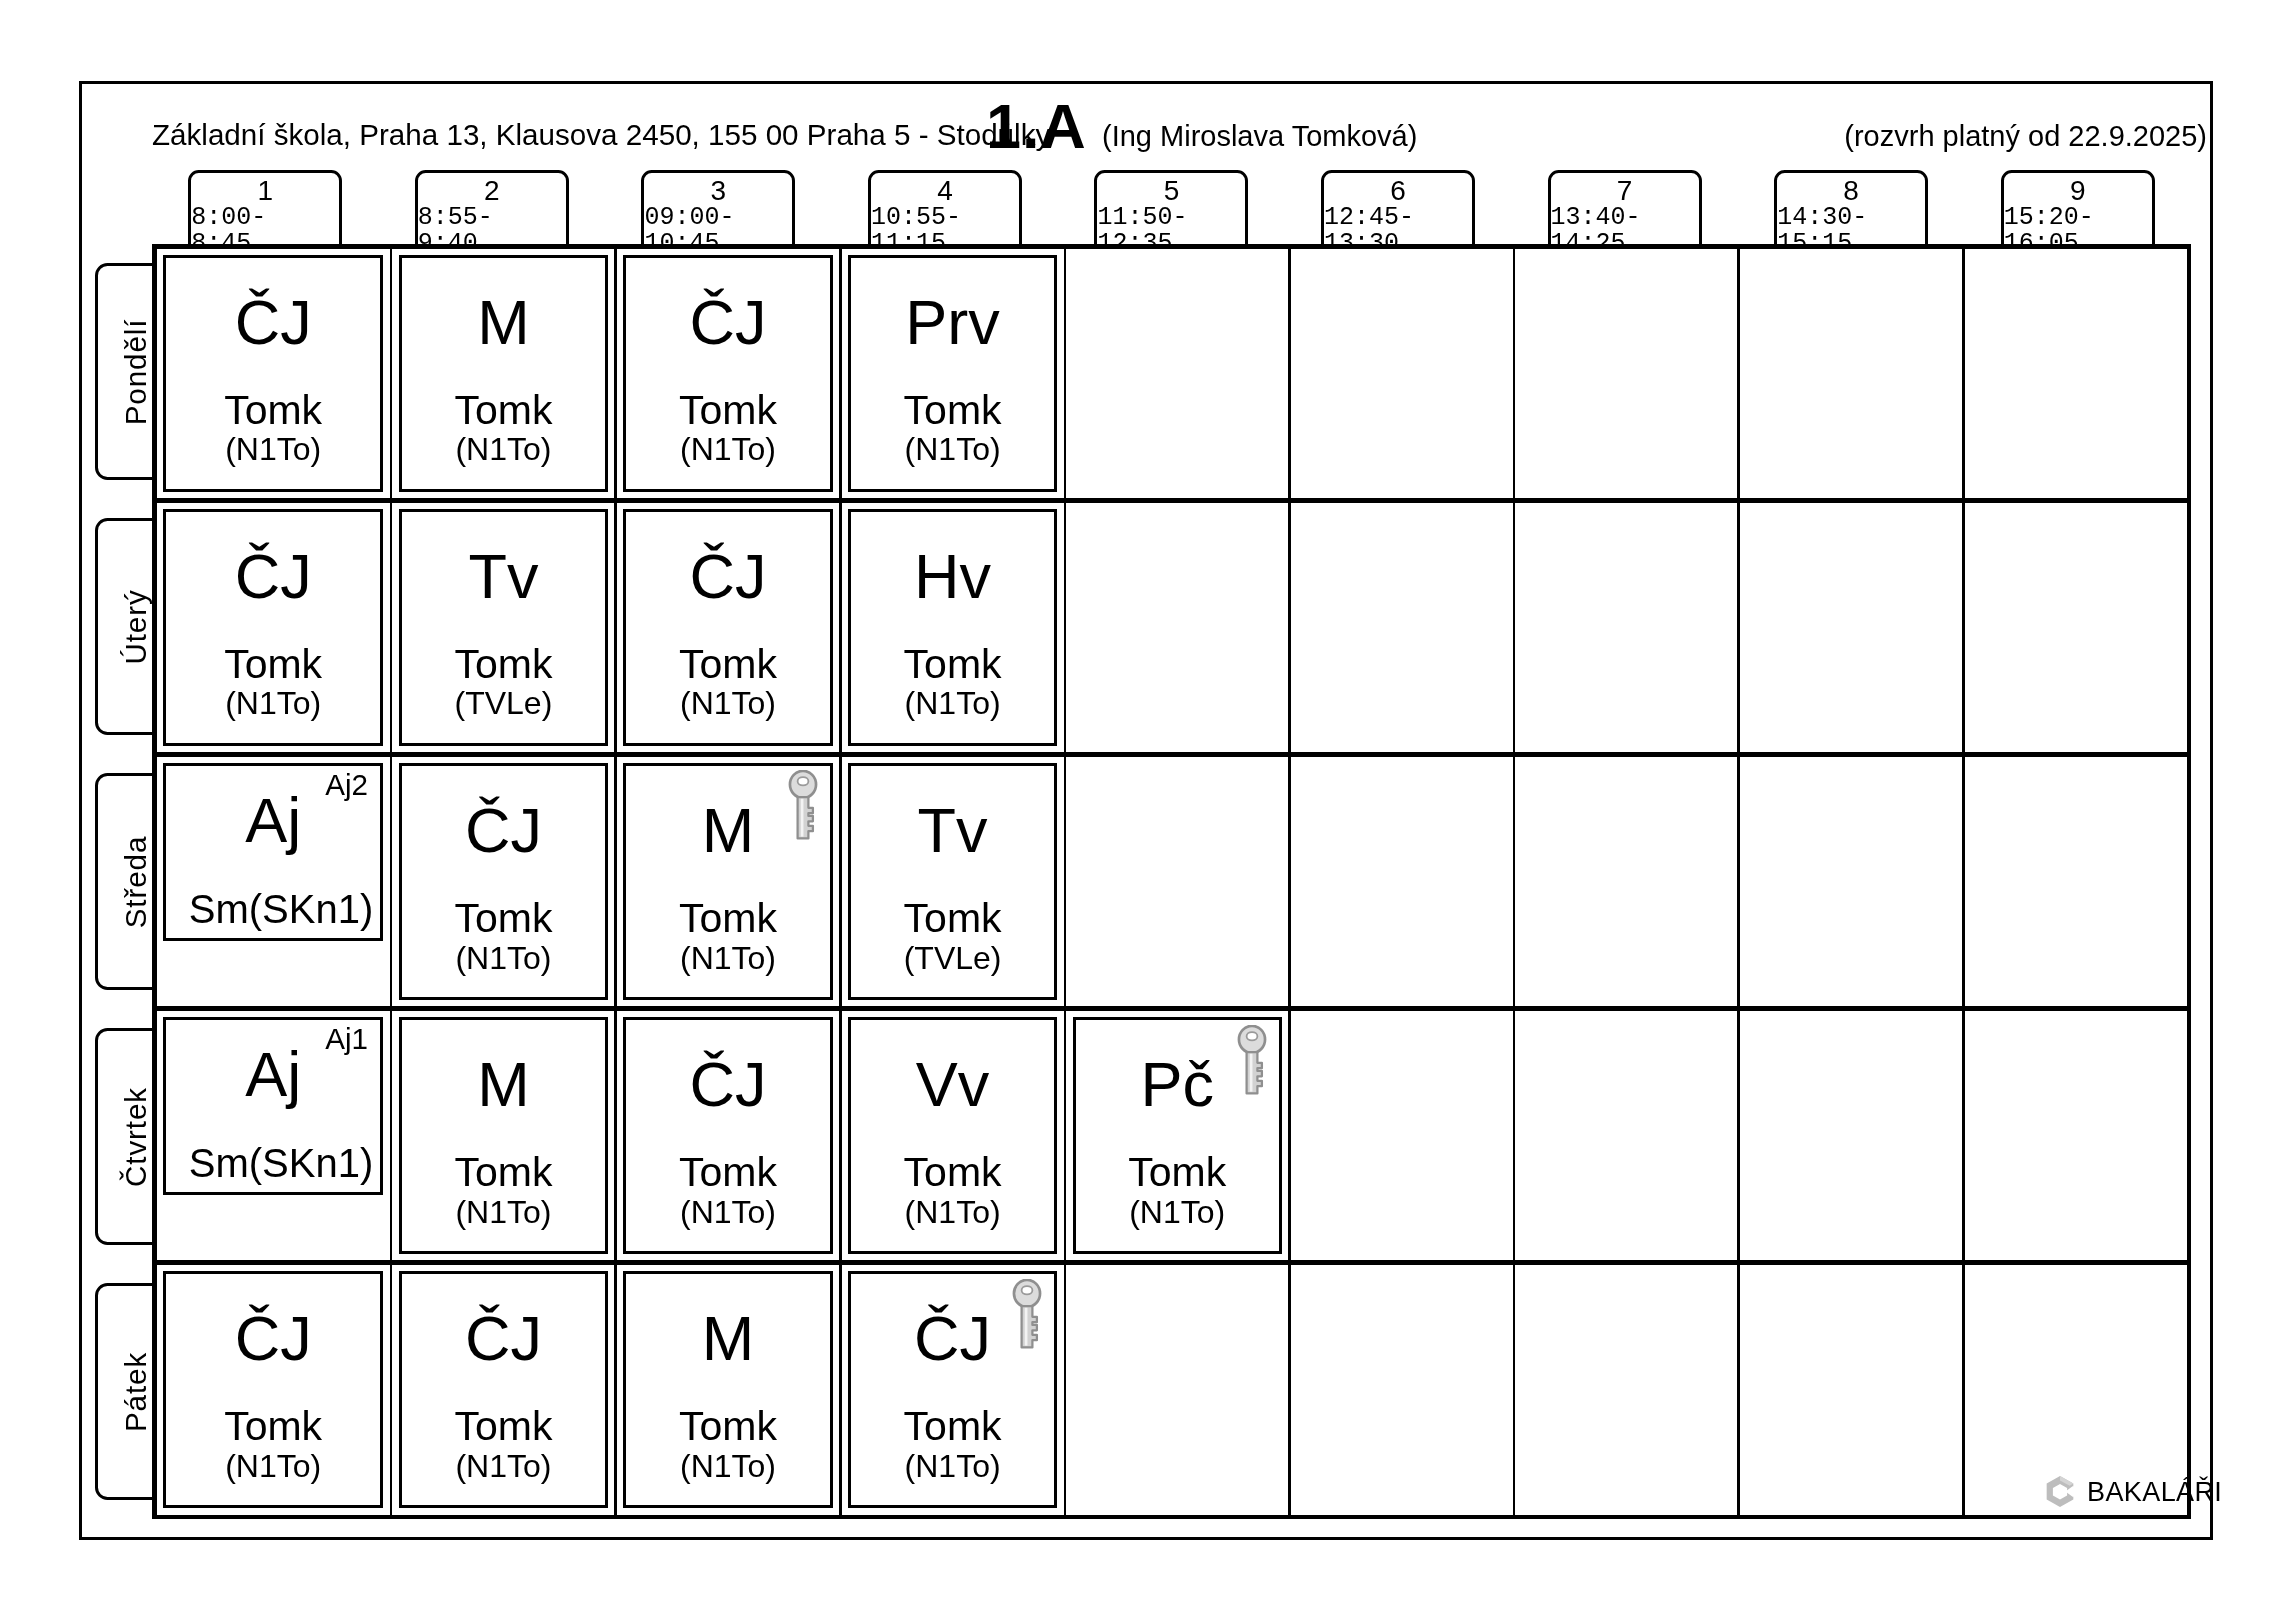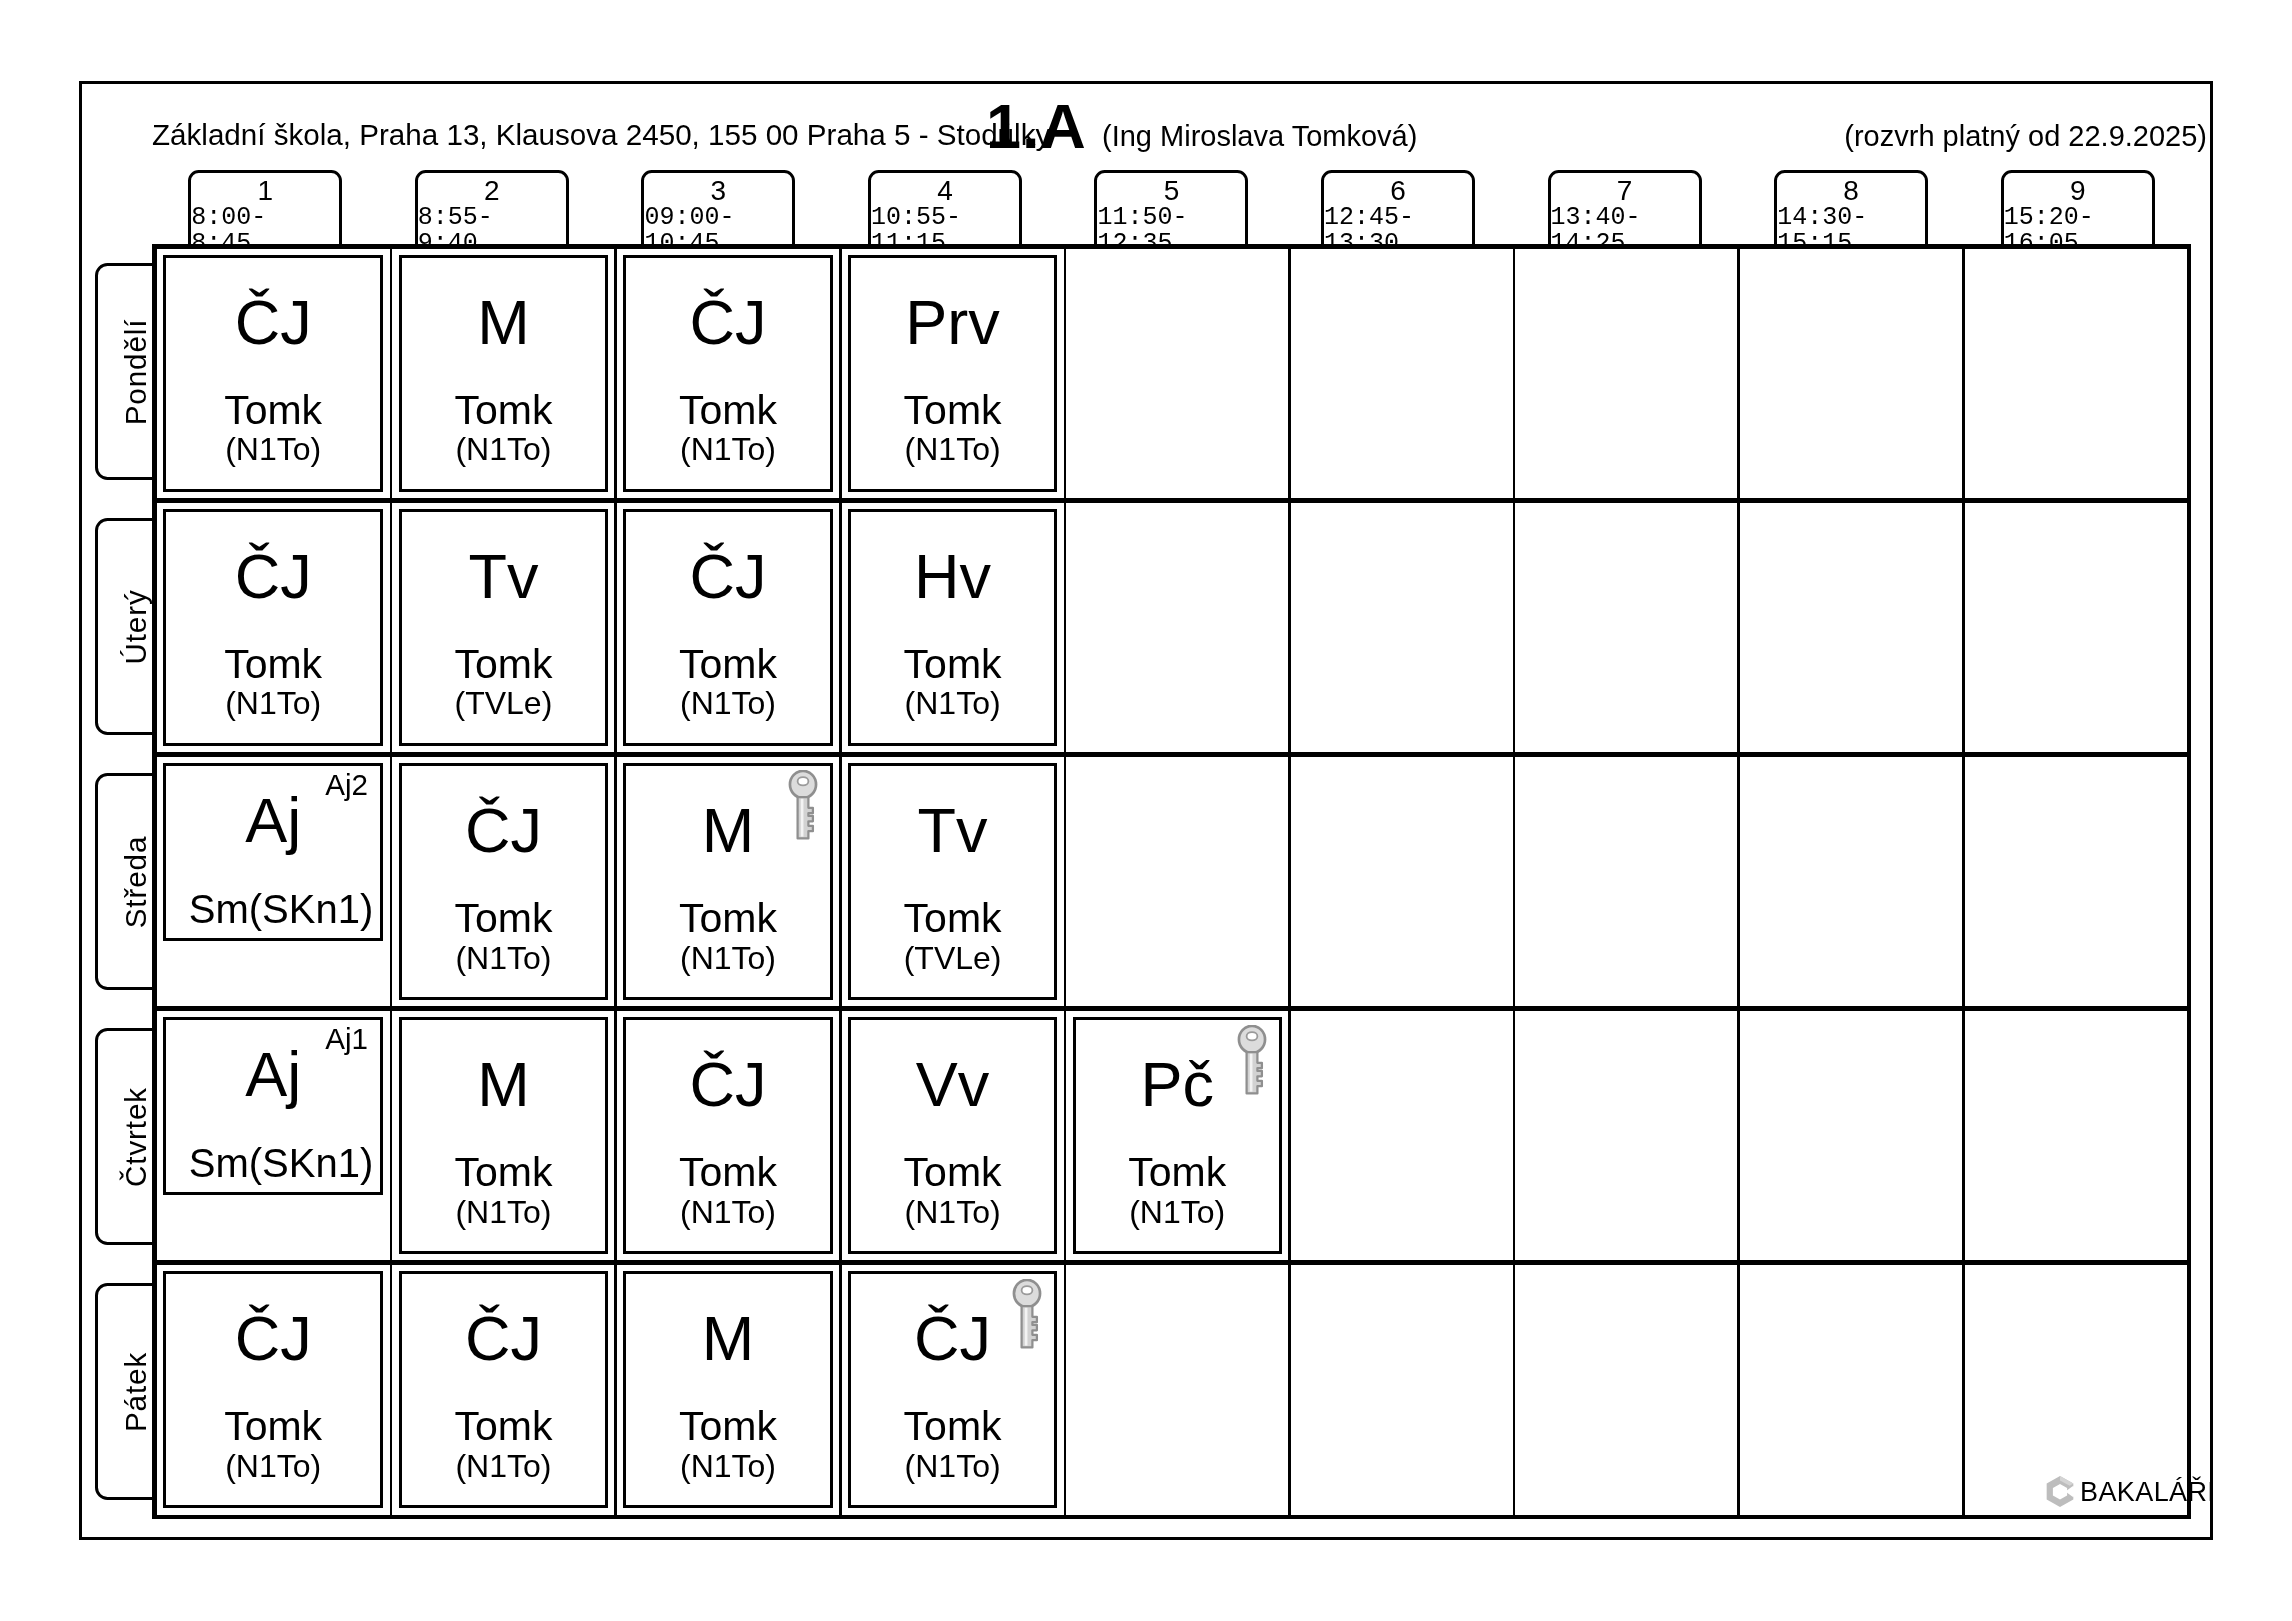--- a/index.html
+++ b/index.html
@@ -31,21 +31,21 @@
   .subject{font-size:63px;line-height:1;text-align:center;}
   .teacher{font-size:41px;line-height:1;}
   .group{font-size:32px;line-height:1;align-self:start;}
   .card.split{flex:none;height:75%;display:flex;flex-direction:column;place-items:unset;}
   .corner{align-self:flex-end;font-size:29.6px;padding:3.6px 12.5px 0 0;line-height:1;}
   .split-subject{flex:1;display:flex;align-items:center;justify-content:center;font-size:63px;line-height:1;margin-top:-10.7px;}
   .split-bottom{display:flex;justify-content:space-between;align-items:baseline;padding:0 7.2px 9px 23px;font-size:40px;line-height:1;margin-top:36px;}
   .key{position:absolute;top:4.5px;right:9px;width:36px;height:72px;}
 
   
-  .logo{position:absolute;left:2044px;top:1474px;display:flex;align-items:center;gap:4px;z-index:2;}
+  .logo{position:absolute;left:2044px;top:1474px;display:flex;align-items:center;gap:11px;z-index:2;}
   .logo-text{font-size:27px;letter-spacing:0.4px;}
 </style>
 </head>
 <body>
 
 <svg width="0" height="0" style="position:absolute">
   <defs>
     <g id="key-glyph">
       <ellipse cx="20" cy="16" rx="14.5" ry="15" fill="#dcdcdc" stroke="#8f8f8f" stroke-width="3"></ellipse>
       <ellipse cx="20" cy="12.5" rx="6" ry="4.6" fill="#fff" stroke="#9a9a9a" stroke-width="2"></ellipse>

